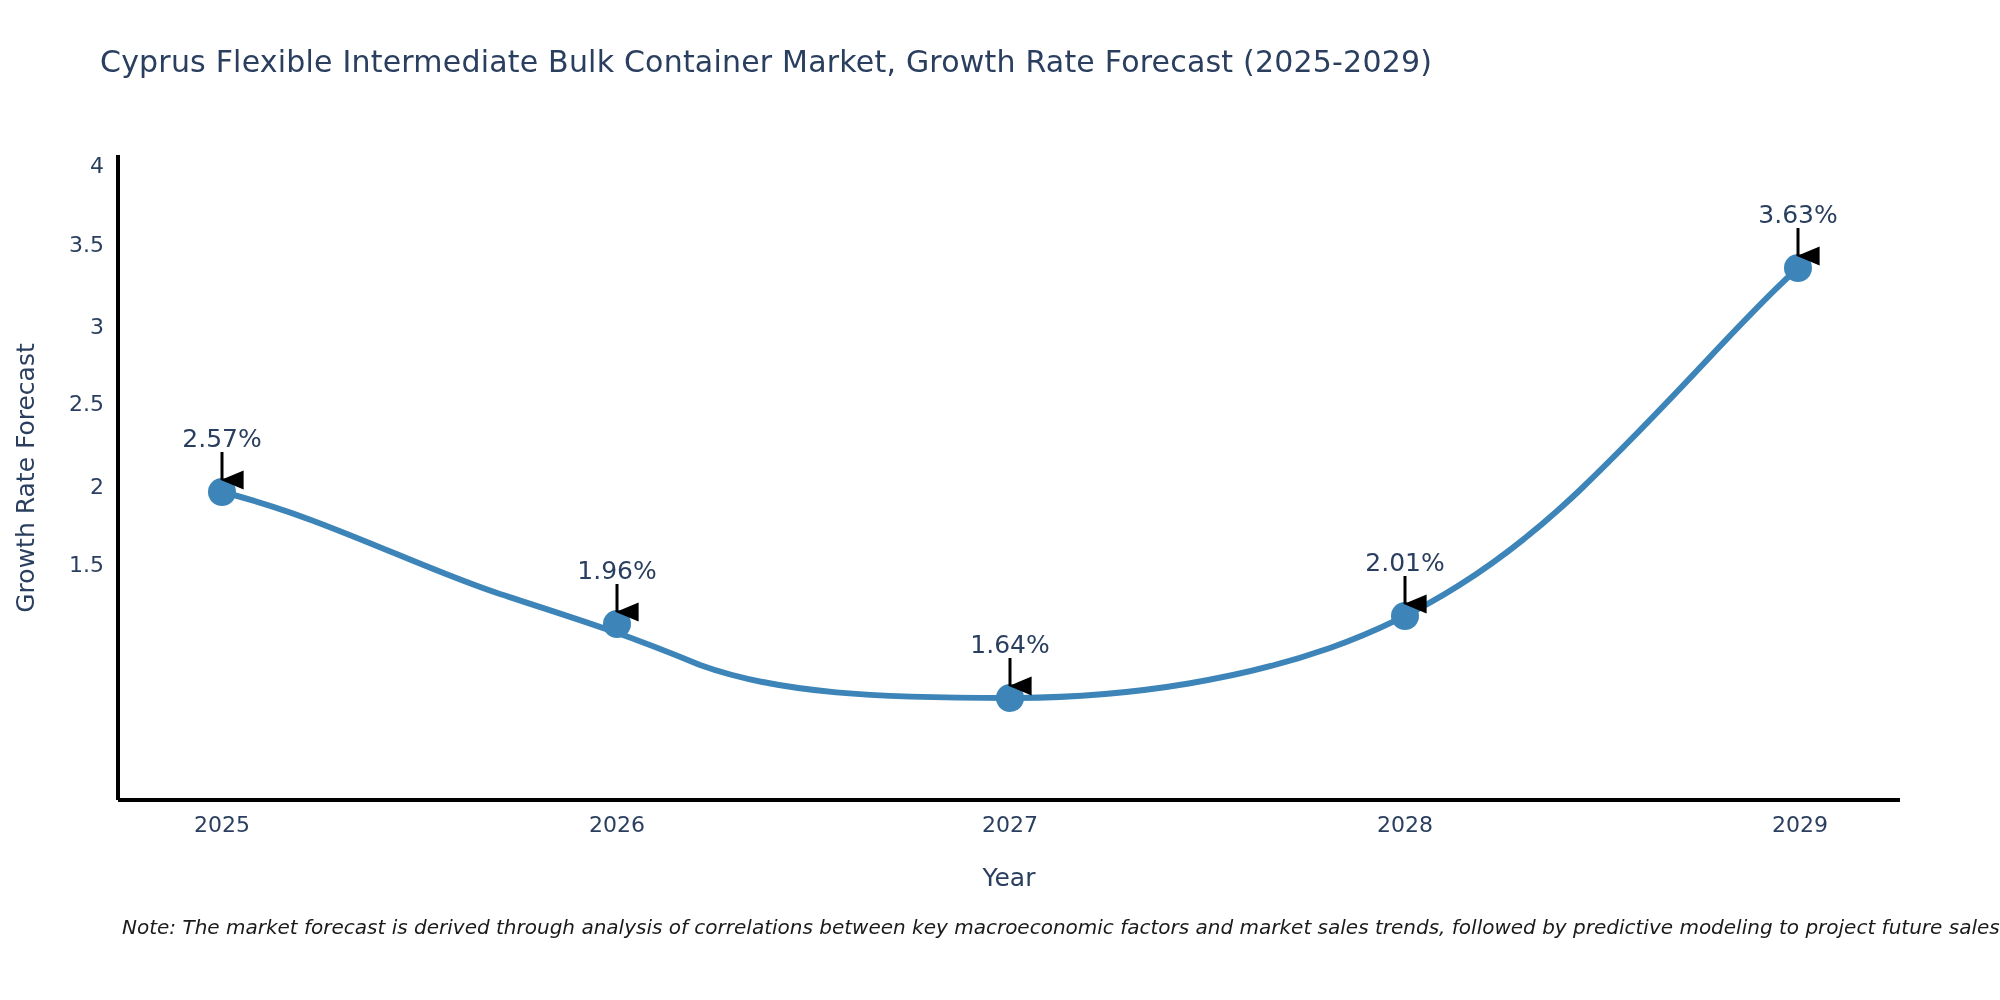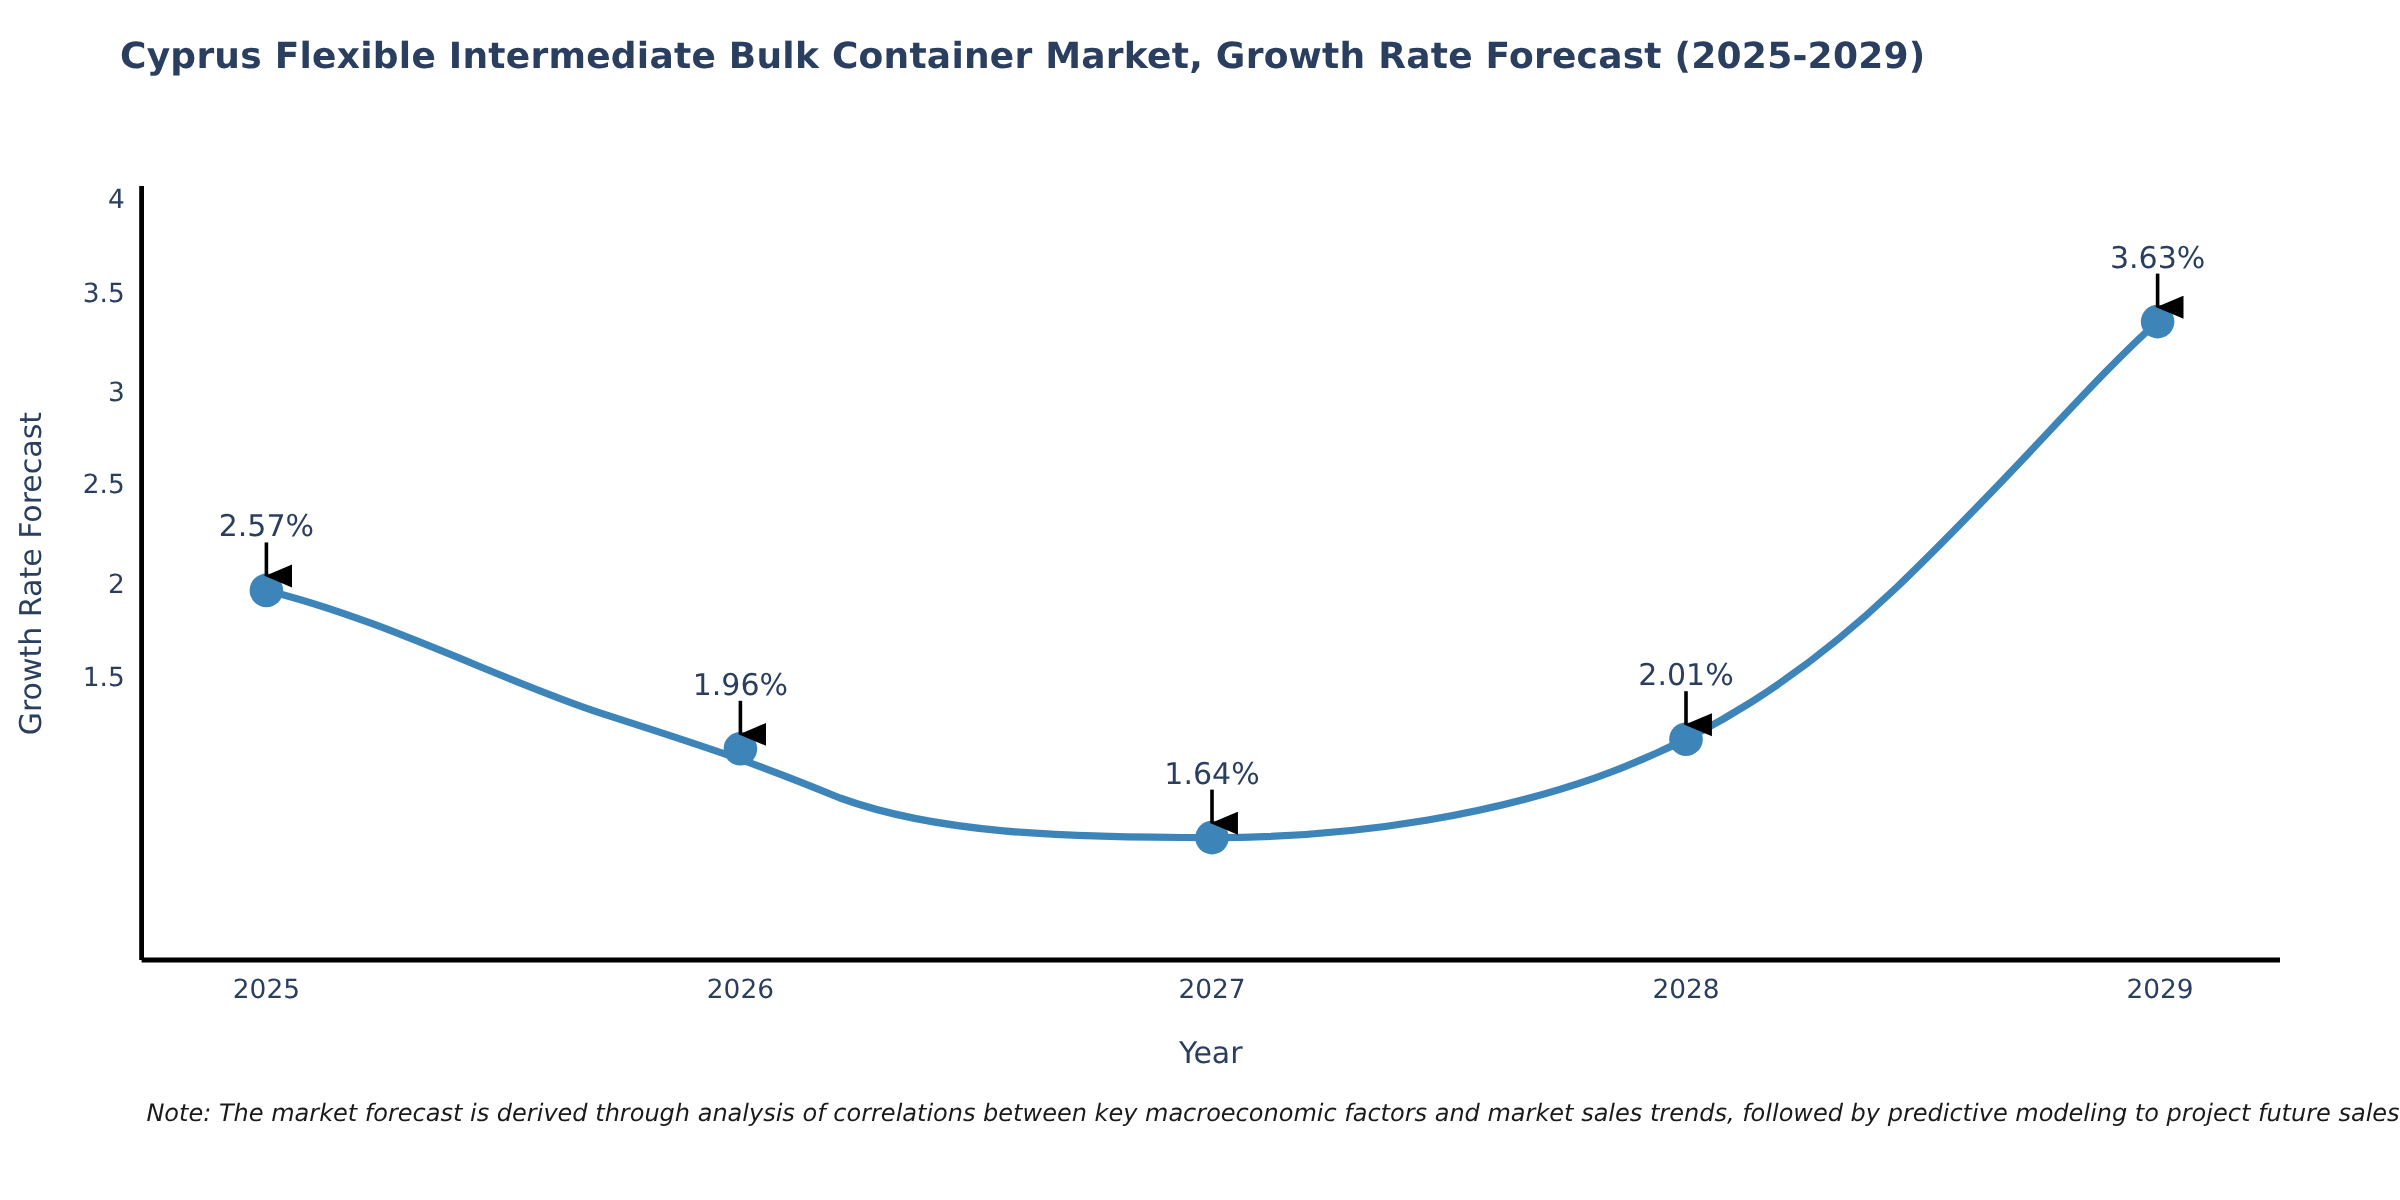--- a/index.html
+++ b/index.html
@@ -15,26 +15,25 @@
   }
   #figure {
     position: relative;
     width: 2000px;
     height: 1000px;
     background: #ffffff;
   }
   #chart-title {
     position: absolute;
     left: 100px;
-    top: 30px;
+    top: 44px;
     font-size: 30px;
     color: #2a3f5f;
     letter-spacing: 0.2px;
     white-space: nowrap;
-    font-weight: bold;
   }
   #plot-svg {
     position: absolute;
     left: 0;
     top: 0;
   }
   .tick-label {
     font-size: 22px;
     fill: #2a3f5f;
     font-family: "DejaVu Sans", sans-serif;

